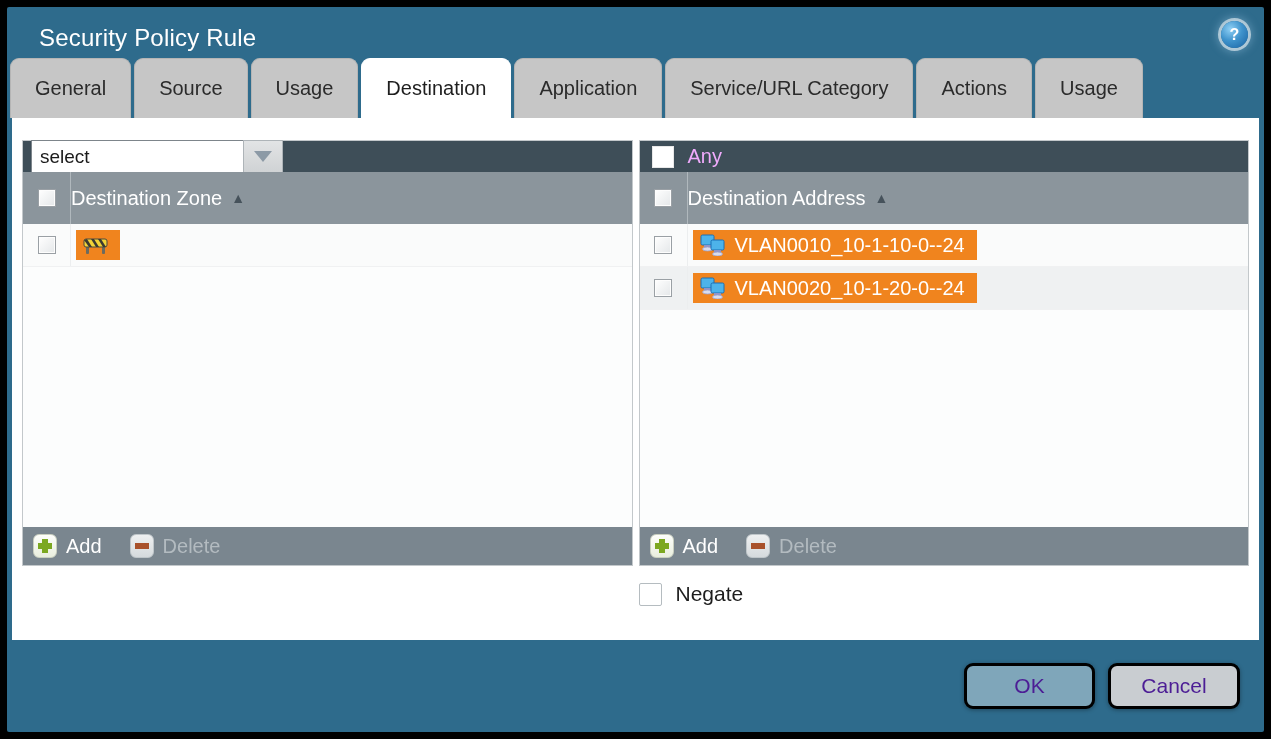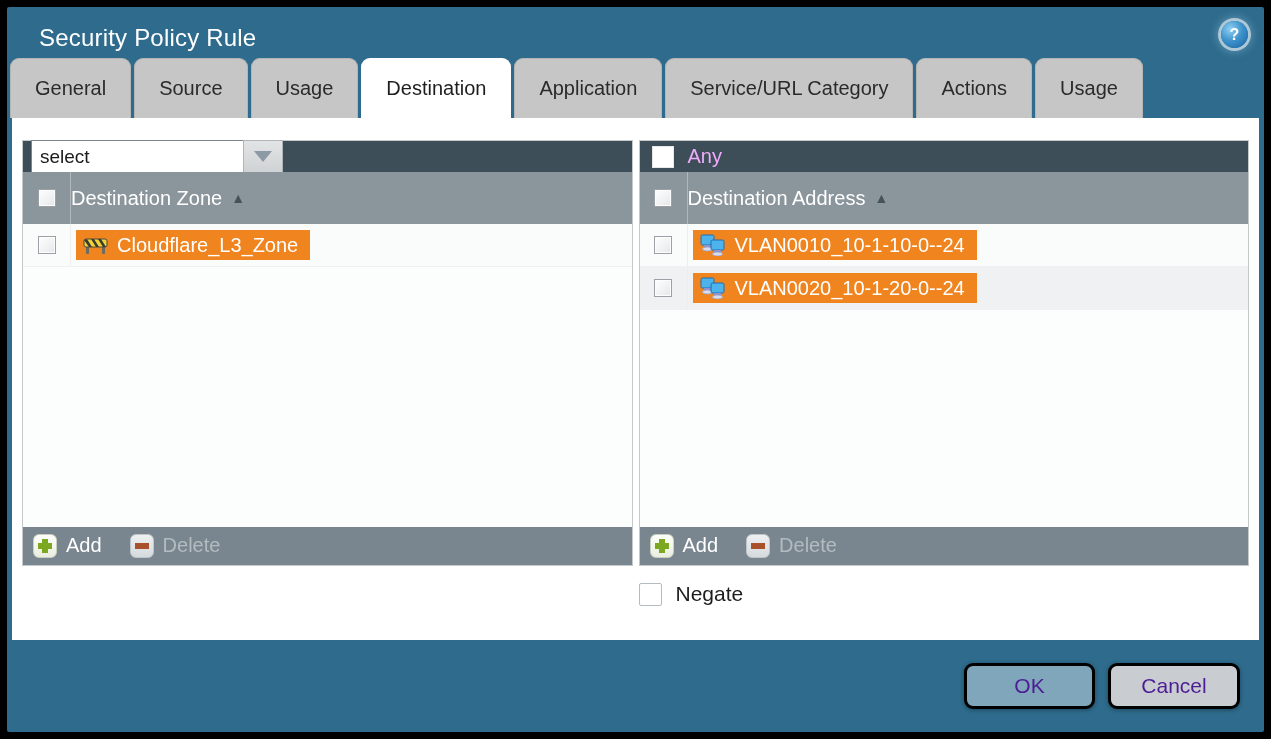--- a/index.html
+++ b/index.html
@@ -46,21 +46,21 @@
   .sort-arrow { color: #46525b; font-size: 14px; margin-left: 9px; cursor: pointer; }
 
   .panel-body { flex: 1 1 auto; background: #fcfdfd; overflow: hidden; }
   .row { height: 43px; display: flex; align-items: center; background: #fafbfb; border-bottom: 1px solid #f0f1f2; }
   .row.alt { background: #eff1f2; }
   .row .cb-cell { border-right: 1px solid #eceeef; }
   .chip { margin-left: 5px; height: 30px; background: #F0841E; display: inline-flex; align-items: center; gap: 9px;
           padding: 0 12px 0 7px; color: #fff; font-size: 20px; cursor: pointer; }
 
   .panel-footer { height: 38px; background: #7A868F; display: flex; align-items: center; padding: 0 10px; gap: 28px; flex: 0 0 auto; }
-  .tool-btn { display: flex; gap: 9px; cursor: pointer; }
+  .tool-btn { display: flex; align-items: center; gap: 9px; cursor: pointer; }
   .tool-ico { width: 24px; height: 24px; border-radius: 6px; display: flex; align-items: center; justify-content: center; }
   .ico-add { background: linear-gradient(#fdfefb, #e9eede); border: 1px solid #c9cfc0; }
   .ico-del { background: linear-gradient(#eef0f1, #d5dadd); border: 1px solid #bfc6ca; }
   .plus { position: relative; width: 14px; height: 14px; }
   .plus::before, .plus::after { content: ""; position: absolute; background: #7CA821; }
   .plus::before { left: 4px; top: 0; width: 6px; height: 14px; }
   .plus::after  { left: 0; top: 4px; width: 14px; height: 6px; }
   .minus { width: 14px; height: 6px; background: #A8512B; }
   .tool-label { font-size: 20px; color: #fff; }
   .tool-label.disabled { color: #b3bbc0; }
@@ -126,21 +126,20 @@
               </div>
               <div class="chip">
                 <svg class="icon-svg" width="25" height="19" viewBox="0 0 25 19">
                   <rect x="3" y="9" width="3" height="9" rx="1" fill="#6b6b5f"></rect>
                   <rect x="19" y="9" width="3" height="9" rx="1" fill="#6b6b5f"></rect>
                   <rect x="1" y="3" width="23" height="8" rx="2" fill="#f2d337" stroke="#4a4a40" stroke-width="1"></rect>
                   <path d="M4 3 L9 11 L6 11 L1 4 Z" fill="#3a3a32"></path>
                   <path d="M11 3 L16 11 L13 11 L8 3 Z" fill="#3a3a32"></path>
                   <path d="M18 3 L23 11 L20 11 L15 3 Z" fill="#3a3a32"></path>
                 </svg>
-                <span>Cloudflare_L3_Zone</span>
               </div>
             </div>
           </div>
           <div class="panel-footer">
             <div class="tool-btn">
               <div class="tool-ico ico-add">
                   <div class="plus"></div>
                 </div>
               <span class="tool-label">Add</span>
             </div>

